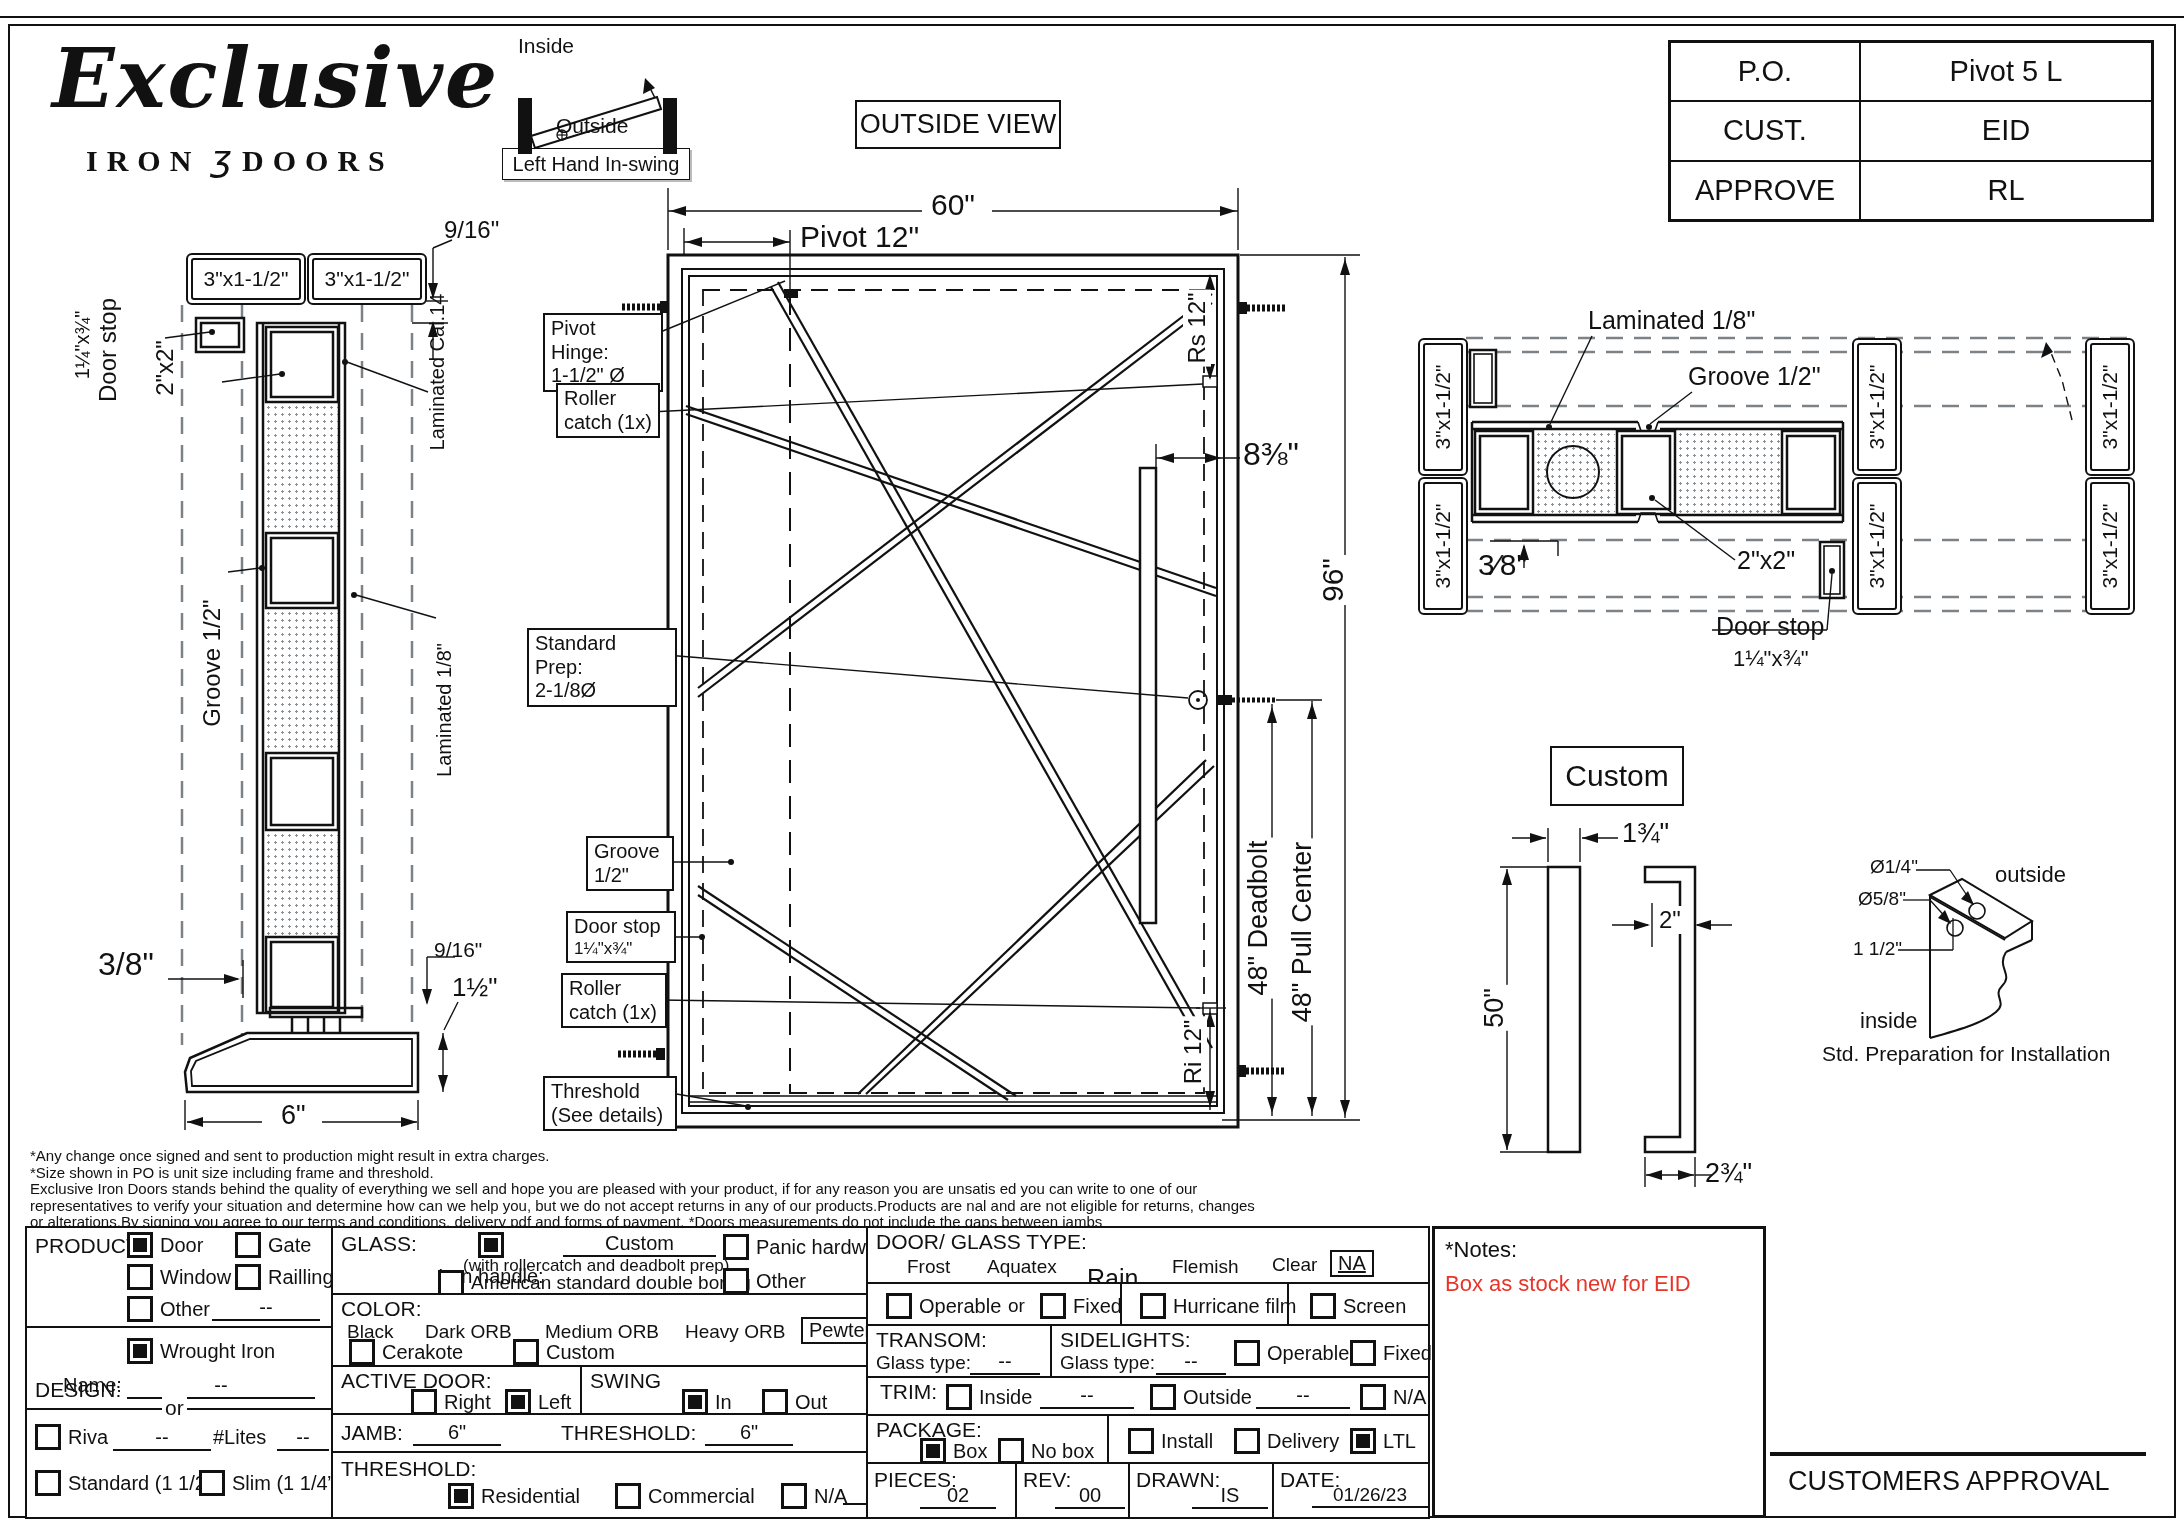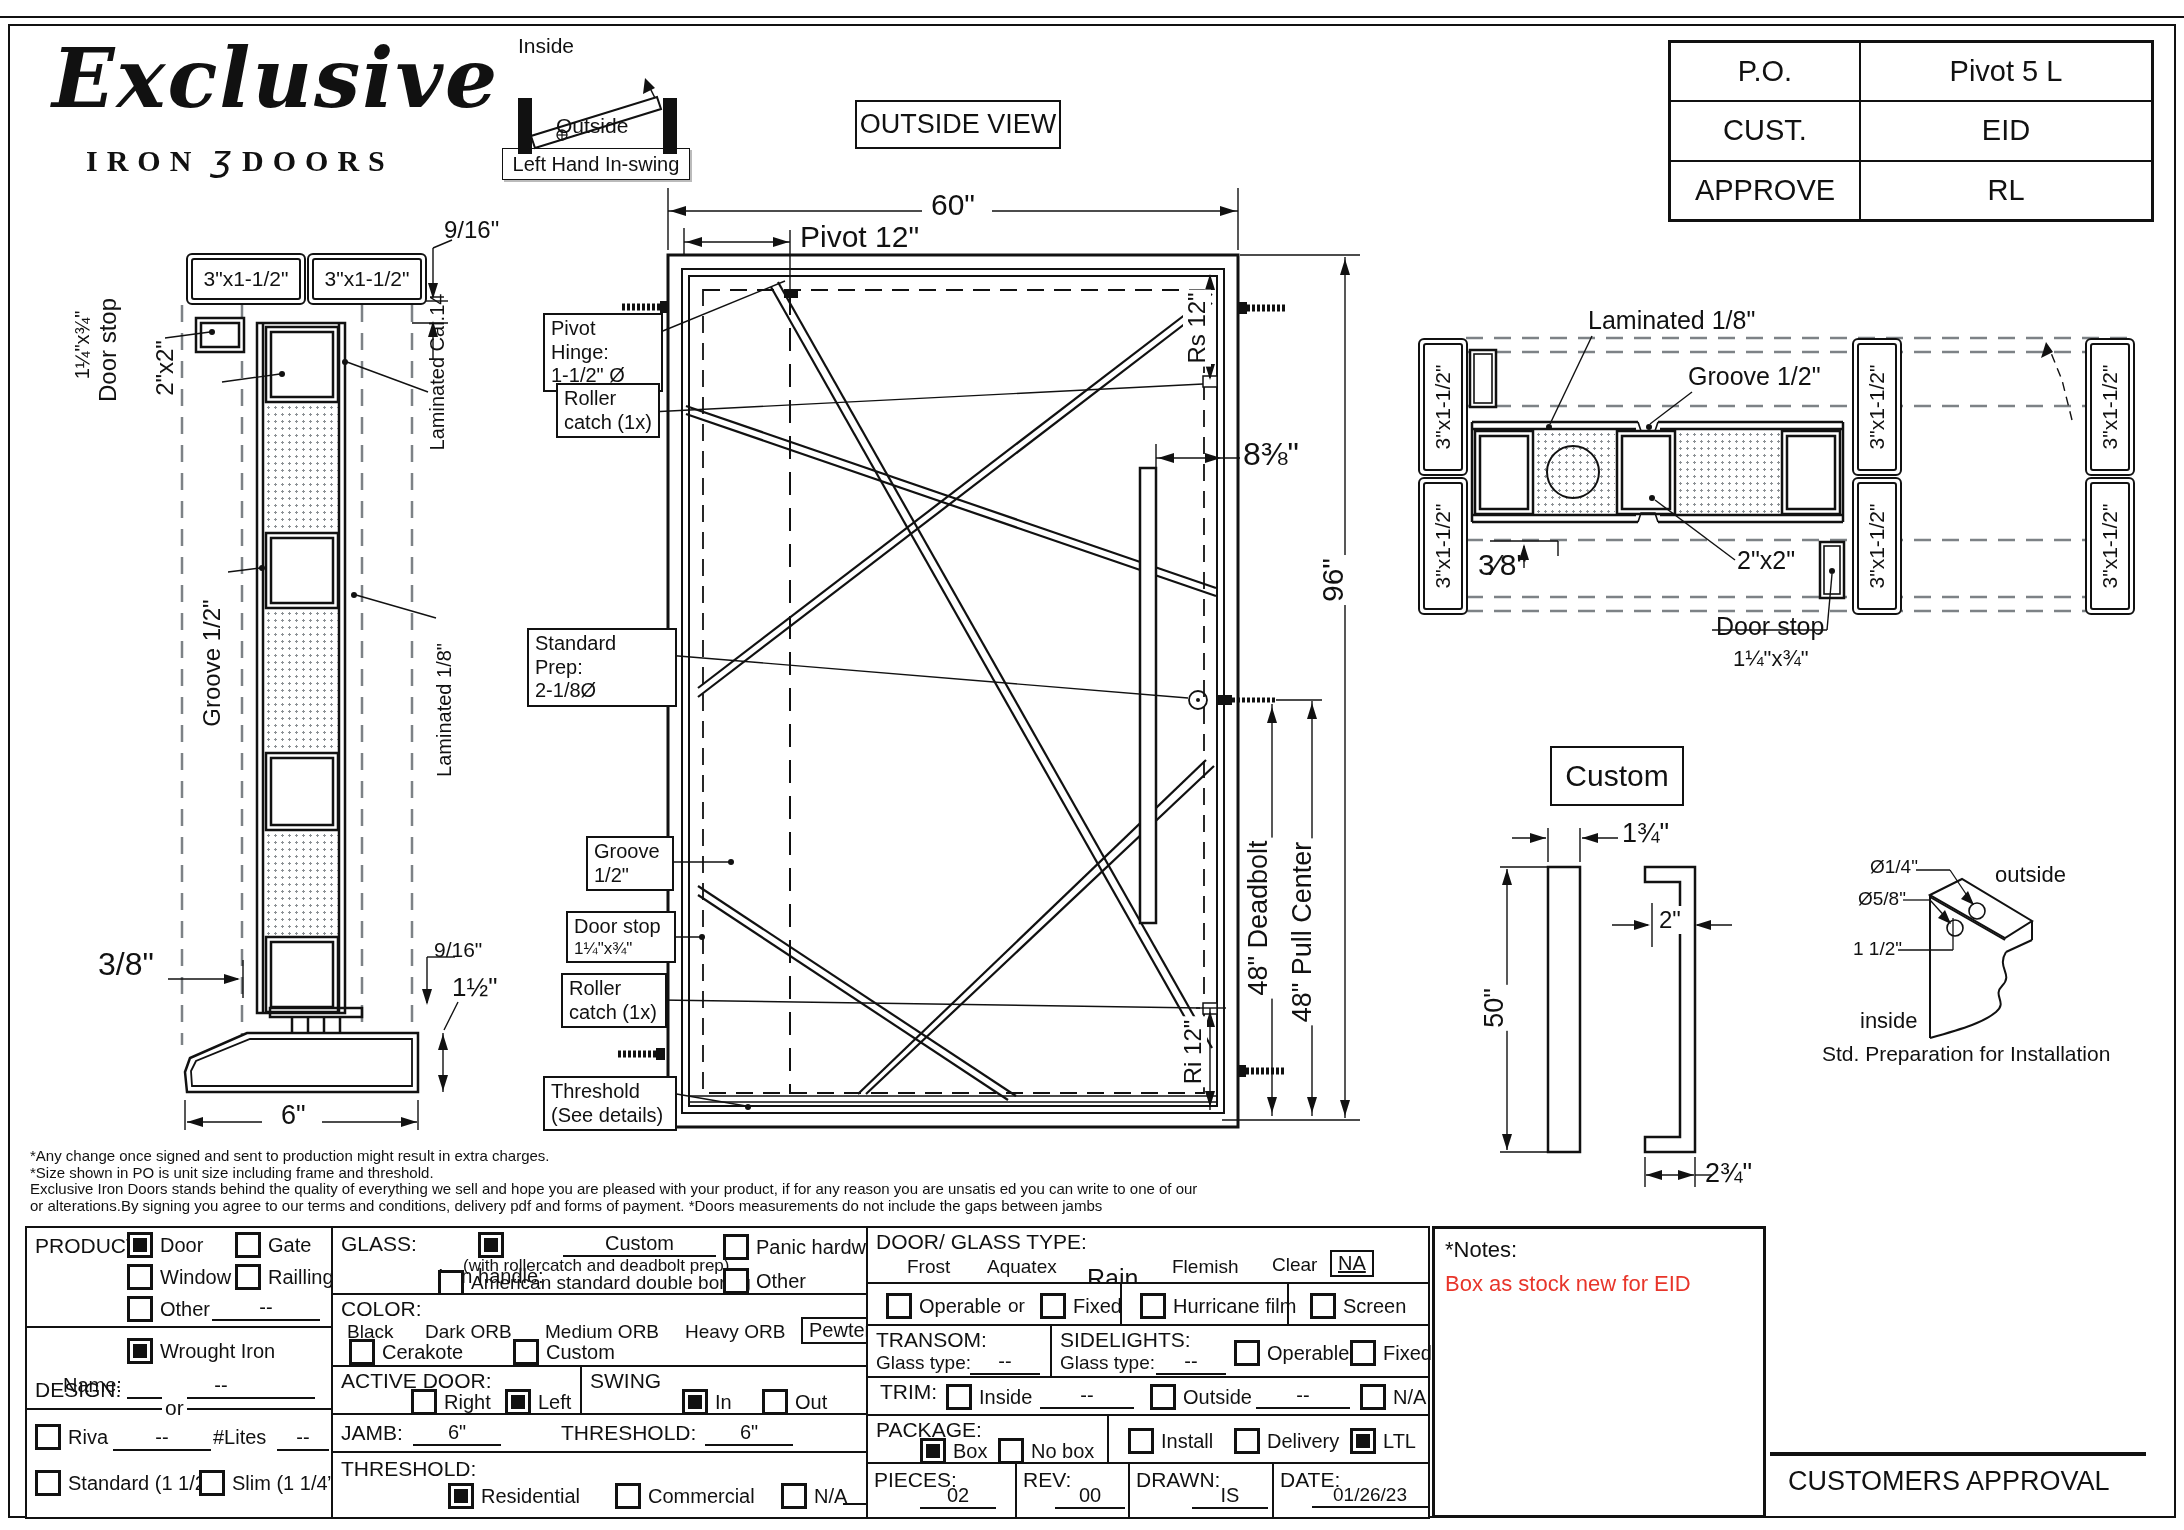--- a/index.html
+++ b/index.html
@@ -403,20 +403,21 @@
 <div class="t z3" style="left:1858px;top:888px;font-size:19px;">Ø5/8"</div>
 <div class="t z3" style="left:1853px;top:938px;font-size:19px;">1 1/2"</div>
 <div class="t z3" style="left:1995px;top:862px;font-size:22px;">outside</div>
 <div class="t z3" style="left:1860px;top:1008px;font-size:22px;">inside</div>
 <div class="t z3" style="left:1822px;top:1042px;font-size:21px;">Std. Preparation for Installation</div>
 
 <div class="t z2" style="left:30px;top:1148px;font-size:15px;line-height:16.6px;white-space:normal;width:1390px;">
   <div>*Any change once signed and sent to production might result in extra charges.</div>
   <div>*Size shown in PO is unit size including frame and threshold.</div>
   <div style="white-space:nowrap;">Exclusive Iron Doors stands behind the quality of everything we sell and hope you are pleased with your product, if for any reason you are unsatis   ed you can write to one of our</div>
+  <div style="white-space:nowrap;">representatives to verify your situation and determine how can we help you, but we do not accept returns in any of our products.Products are    nal and are not eligible for returns, changes</div>
   <div style="white-space:nowrap;">or alterations.By signing you agree to our terms and conditions, delivery pdf and forms of payment. *Doors measurements do not include the gaps between jambs</div>
 </div>
 
 <div class="cell" style="left:25px;top:1226px;width:306px;height:100px;">
   <span class="hd" style="left:8px;top:6px;">PRODUCT:</span>
   <label class="cb on" style="left:100px;top:4px;">
       <span class="bx"></span>
       <span>Door</span>
     </label>
   <label class="cb" style="left:208px;top:4px;">

